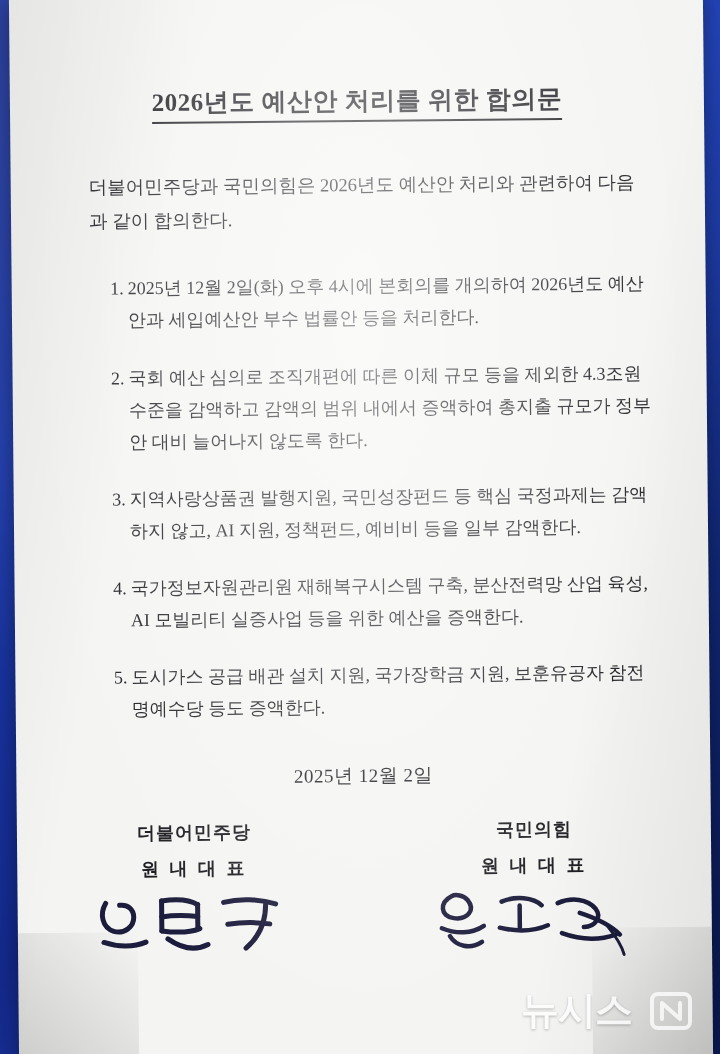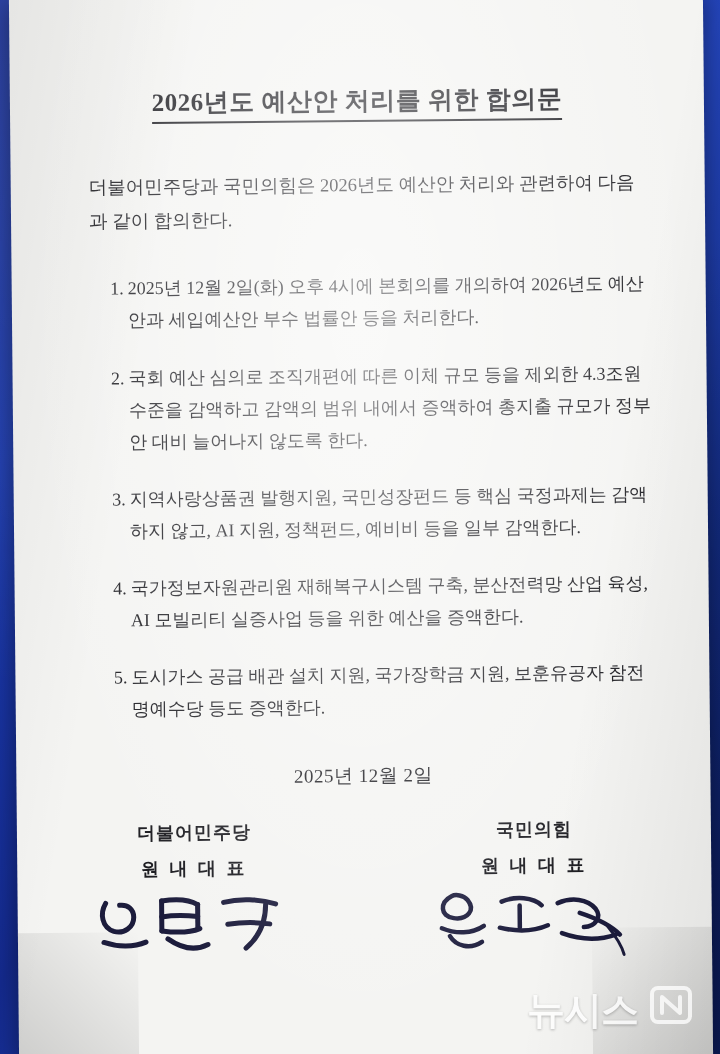--- a/index.html
+++ b/index.html
@@ -157,21 +157,22 @@
     top: 0;
     transform: translateX(-50%);
   }
 
   
   #watermark {
     position: absolute;
     right: 28px;
     bottom: 18px;
     display: flex;
-    gap: 12px;
+    align-items: center;
+    gap: 18px;
     opacity: 0.78;
   }
   #watermark .wm-text {
     font-family: "Liberation Sans", "DejaVu Sans", sans-serif;
     font-size: 38px;
     font-weight: 700;
     color: #ffffff;
     text-shadow: 0 1px 3px rgba(0,0,0,0.35);
     letter-spacing: -1px;
   }

